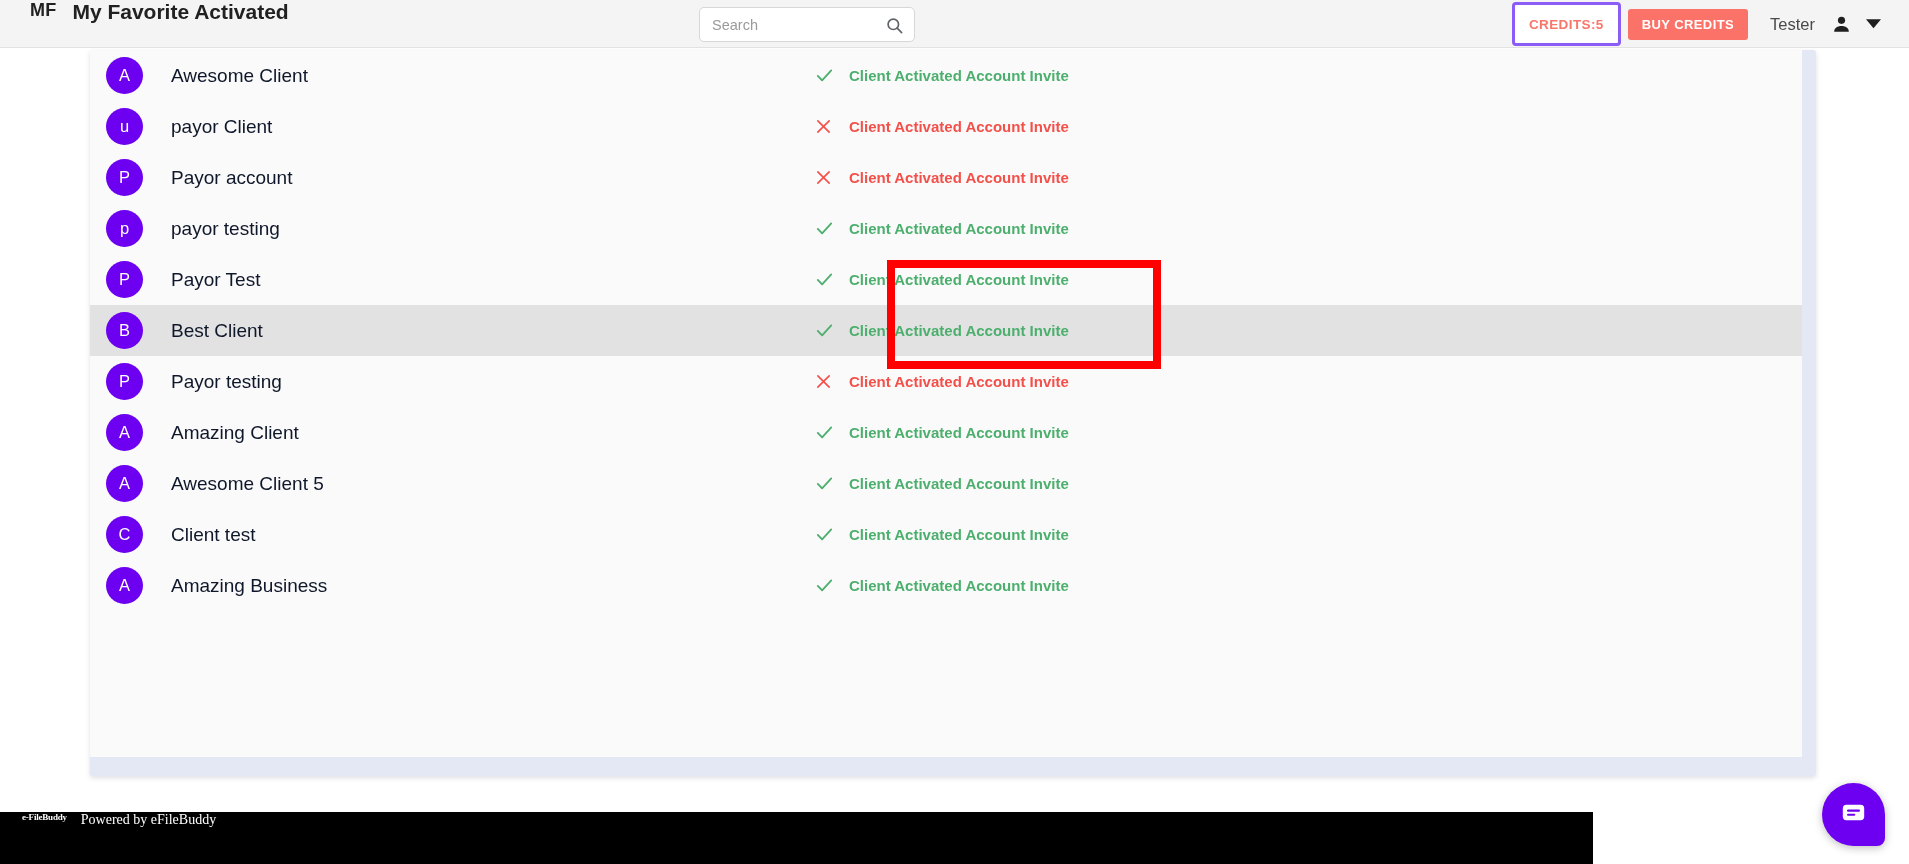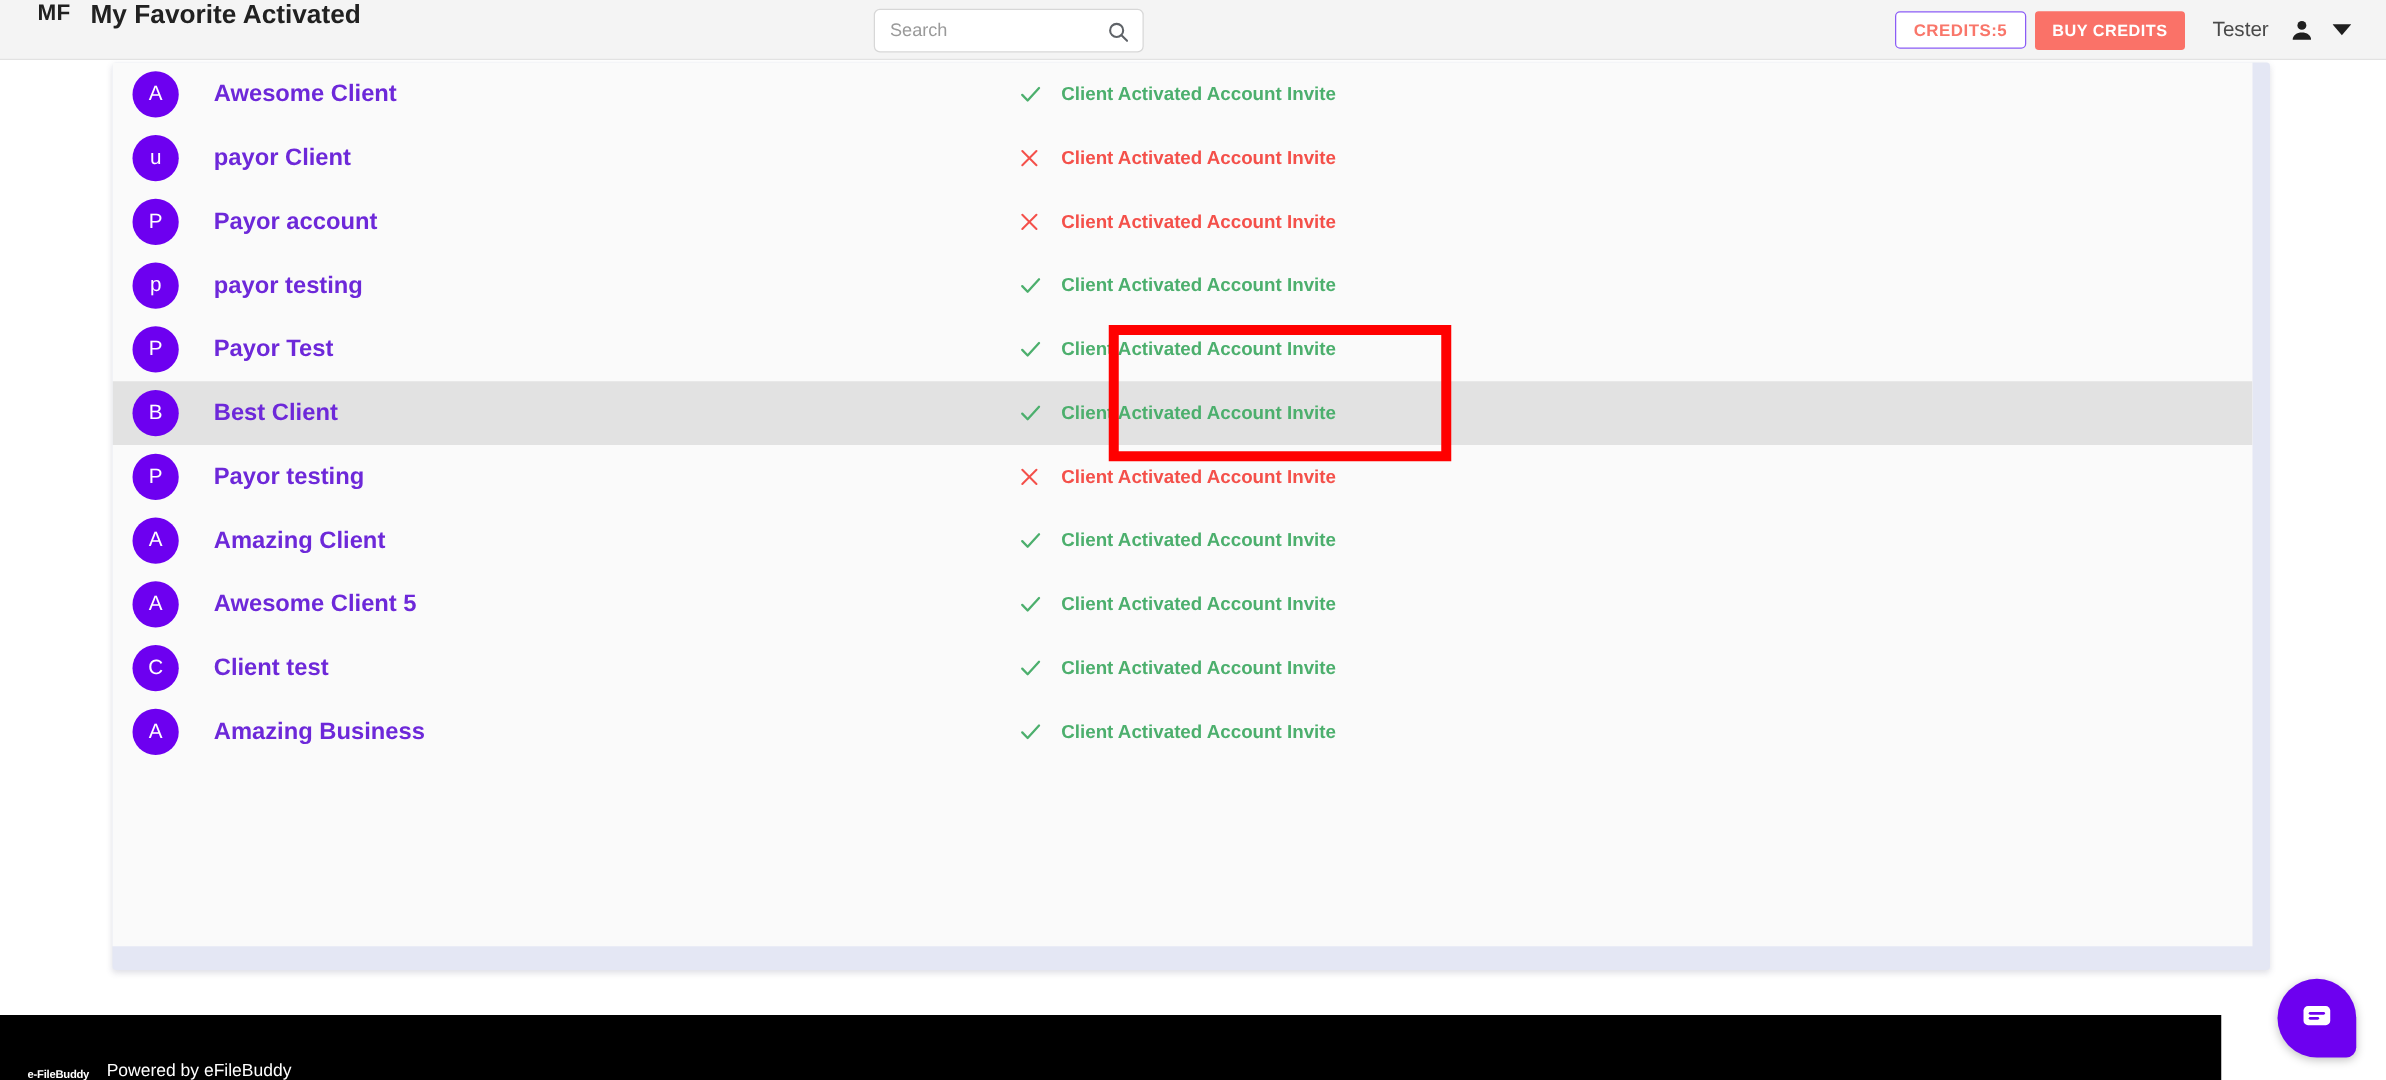--- a/index.html
+++ b/index.html
@@ -66,23 +66,23 @@
 
   .appbar-right {
     position: absolute;
     right: 0; top: 0;
     height: 48px;
     display: flex;
     align-items: center;
     padding-right: 28px;
   }
   .credits-pill {
-    height: 30px;
+    height: 44px;
     padding: 0 14px;
-    border: 1px solid #8b5cf6;
+    border: 3px solid #8b5cf6;
     border-radius: 4px;
     background: #ffffff;
     color: #f9766a;
     font-size: 13.5px;
     font-weight: 700;
     letter-spacing: .4px;
     display: flex;
     align-items: center;
     cursor: pointer;
   }
@@ -160,22 +160,22 @@
     font-size: 16.5px;
     font-weight: 500;
     display: flex;
     align-items: center;
     justify-content: center;
     user-select: none;
   }
   .client-name {
     margin-left: 28px;
     font-size: 19px;
-    font-weight: 700;
-    color: #6d28d9;
+    font-weight: 400;
+    color: #0f172a;
     white-space: nowrap;
   }
 
   .status {
     position: absolute;
     left: 725px;
     display: flex;
     align-items: center;
     font-size: 15px;
     font-weight: 700;
@@ -203,25 +203,26 @@
     border: 8px solid #ff0000;
     pointer-events: none;
     z-index: 20;
   }
 
   
   .footer {
     position: absolute;
     left: 0;
     bottom: 0;
-    width: 1777px;
+    width: 1593px;
     height: 52px;
     background: #000000;
     display: flex;
-    align-items: flex-end;
+    align-items: flex-start;
+    font-family: Liberation Serif, serif;
   }
   .footer-logo {
     margin-left: 22px;
     color: #ffffff;
     font-size: 9px;
     font-weight: 700;
     letter-spacing: -.2px;
     white-space: nowrap;
   }
   .footer-text {

